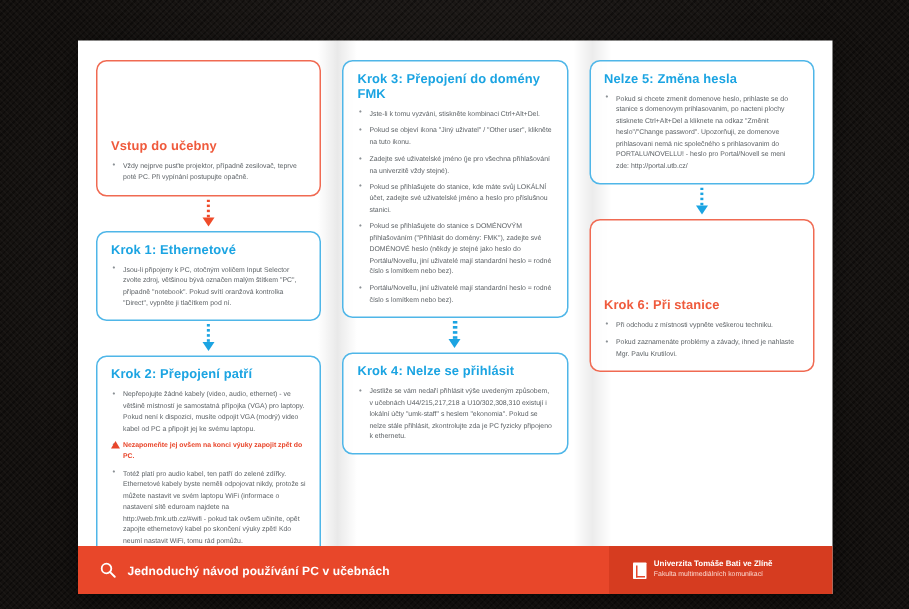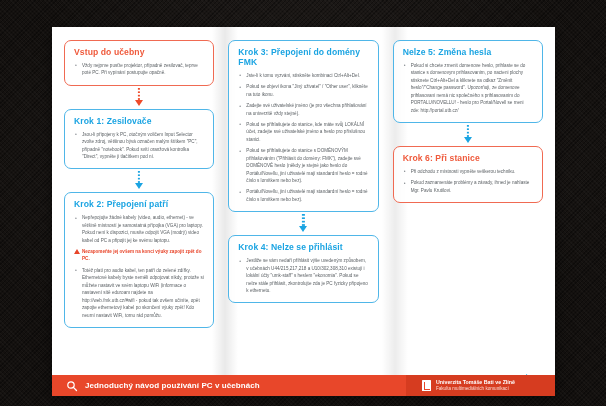--- a/index.html
+++ b/index.html
@@ -75,21 +75,21 @@
   .card.red  { border: 1.1px solid #f06a52; }
   .card.blue { border: 1.1px solid #4fb6e8; }
 
   .card-title {
     font-size: 8.6px;
     font-weight: bold;
     letter-spacing: 0.01em;
     margin-bottom: 4px;
     line-height: 1.15;
   }
-  .card.red  .card-title { color: #ef5a3c; }
+  .card.red  .card-title { color: #ef5a3c; margin-top: 45px; }
   .card.blue .card-title { color: #1ba4e2; }
 
   ul.bullets { list-style: none; }
 
   ul.bullets > li {
     position: relative;
     padding-left: 8px;
     font-size: 4.6px;
     line-height: 1.62;
     color: #5d6266;
@@ -179,21 +179,21 @@
     width: 0; height: 0;
     border-top: 4.4px solid transparent;
     border-bottom: 4.4px solid transparent;
     border-left: 6px solid currentColor;
   }
 
   
   .footer {
     position: absolute;
     left: 0; right: 0; bottom: 0;
-    height: 21px;
+    height: 32px;
     display: flex;
     align-items: center;
     background: #e8472a;
     z-index: 4;
   }
   .footer-left {
     flex: 1 1 auto;
     display: flex;
     align-items: center;
     gap: 7px;
@@ -256,21 +256,21 @@
           <li>Vždy nejprve pusťte projektor, případně zesilovač, teprve poté PC. Při vypínání postupujte opačně.</li>
         </ul>
       </div>
 
       <div class="connector red">
         <div class="stem"></div>
         <div class="head"></div>
       </div>
 
       <div class="card blue">
-        <div class="card-title">Krok 1: Zesilovače</div>
+        <div class="card-title">Krok 1: Ethernetové</div>
         <ul class="bullets">
           <li>Jsou-li připojeny k PC, otočným voličem Input Selector zvolte zdroj, většinou bývá označen malým štítkem "PC", případně "notebook". Pokud svítí oranžová kontrolka "Direct", vypněte ji tlačítkem pod ní.</li>
         </ul>
       </div>
 
       <div class="connector blue">
         <div class="stem"></div>
         <div class="head"></div>
       </div>
 

